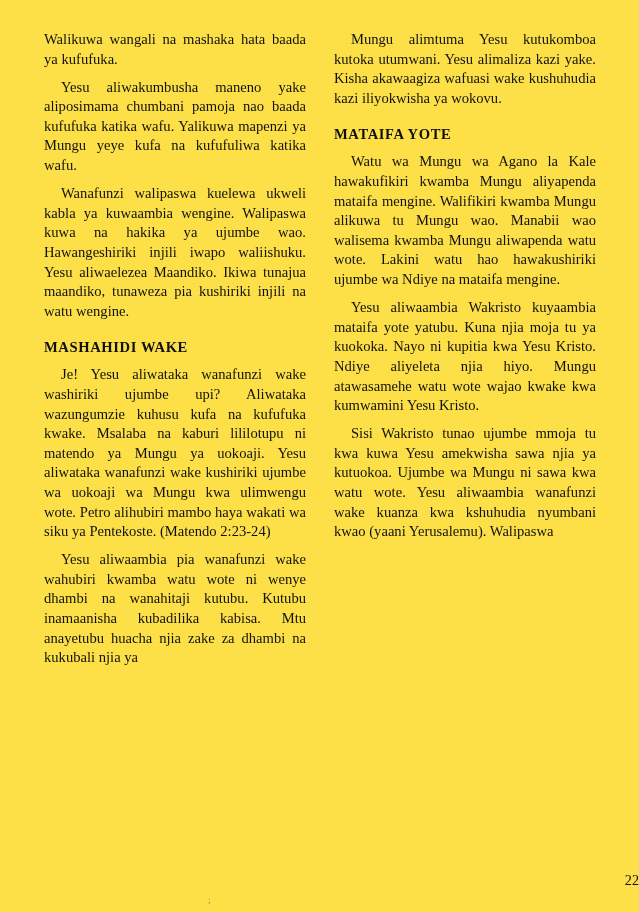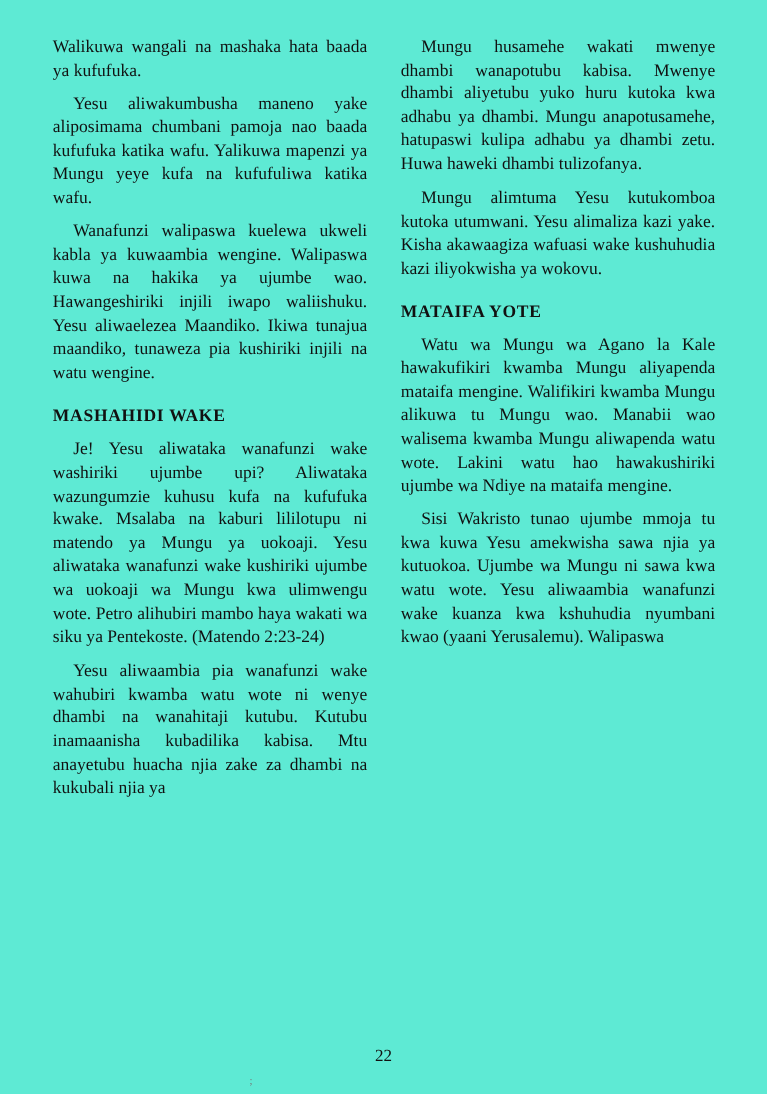--- a/index.html
+++ b/index.html
@@ -4,21 +4,21 @@
 <style>
   html, body {
     margin: 0;
     padding: 0;
     background: #ffffff;
   }
   .page {
     position: relative;
     width: 639px;
     height: 912px;
-    background: #5eead4;
+    background: #fde047;
     font-family: "Liberation Serif", "DejaVu Serif", serif;
     color: #111111;
     overflow: hidden;
   }
   .content {
     position: absolute;
     left: 44px;
     top: 30px;
     width: 552px;
     height: 820px;
@@ -49,21 +49,21 @@
     line-height: 19.6px;
     text-align: left;
     font-weight: bold;
     letter-spacing: 0.6px;
   }
   .page-number {
     position: absolute;
     left: 0;
     right: 0;
     top: 872px;
-    text-align: center;
+    text-align: right;
     font-size: 14.2px;
     font-family: "Liberation Serif", "DejaVu Serif", serif;
   }
   .speck {
     position: absolute;
     left: 208px;
     top: 895px;
     font-size: 9px;
     color: #777;
   }
@@ -78,24 +78,24 @@
     <div class="col">
       <p class="para noindent">Walikuwa wangali na mashaka hata baada ya kufufuka.</p>
       <p class="para">Yesu aliwakumbusha maneno yake aliposimama chumbani pamoja nao baada kufufuka katika wafu. Yalikuwa mapenzi ya Mungu yeye kufa na kufufuliwa katika wafu.</p>
       <p class="para">Wanafunzi walipaswa kuelewa ukweli kabla ya kuwaambia wengine. Walipaswa kuwa na hakika ya ujumbe wao. Hawangeshiriki injili iwapo waliishuku. Yesu aliwaelezea Maandiko. Ikiwa tunajua maandiko, tunaweza pia kushiriki injili na watu wengine.</p>
       <h2 class="heading">MASHAHIDI WAKE</h2>
       <p class="para">Je! Yesu aliwataka wanafunzi wake washiriki ujumbe upi? Aliwataka wazungumzie kuhusu kufa na kufufuka kwake. Msalaba na kaburi lililotupu ni matendo ya Mungu ya uokoaji. Yesu aliwataka wanafunzi wake kushiriki ujumbe wa uokoaji wa Mungu kwa ulimwengu wote. Petro alihubiri mambo haya wakati wa siku ya Pentekoste. (Matendo 2:23-24)</p>
       <p class="para">Yesu aliwaambia pia wanafunzi wake wahubiri kwamba watu wote ni wenye dhambi na wanahitaji kutubu. Kutubu inamaanisha kubadilika kabisa. Mtu anayetubu huacha njia zake za dhambi na kukubali njia ya</p>
     </div>
 
     <div class="col">
-      <p class="para">Mungu husamehe wakati mwenye dhambi wanapotubu kabisa. Mwenye dhambi aliyetubu yuko huru kutoka kwa adhabu ya dhambi. Mungu anapotusamehe, hatupaswi kulipa adhabu ya dhambi zetu. Huwa haweki dhambi tulizofanya.</p>
       <p class="para">Mungu alimtuma Yesu kutukomboa kutoka utumwani. Yesu alimaliza kazi yake. Kisha akawaagiza wafuasi wake kushuhudia kazi iliyokwisha ya wokovu.</p>
       <h2 class="heading">MATAIFA  YOTE</h2>
       <p class="para">Watu wa Mungu wa Agano la Kale hawakufikiri kwamba Mungu aliyapenda mataifa mengine. Walifikiri kwamba Mungu alikuwa tu Mungu wao. Manabii wao walisema kwamba Mungu aliwapenda watu wote. Lakini watu hao hawakushiriki ujumbe wa Ndiye na mataifa mengine.</p>
+      <p class="para">Yesu aliwaambia Wakristo kuyaambia mataifa yote yatubu. Kuna njia moja tu ya kuokoka. Nayo ni kupitia kwa Yesu Kristo. Ndiye aliyeleta njia hiyo. Mungu atawasamehe watu wote wajao kwake kwa kumwamini Yesu Kristo.</p>
       <p class="para">Sisi Wakristo tunao ujumbe mmoja tu kwa kuwa Yesu amekwisha sawa njia ya kutuokoa. Ujumbe wa Mungu ni sawa kwa watu wote. Yesu aliwaambia wanafunzi wake kuanza kwa kshuhudia nyumbani kwao (yaani Yerusalemu). Walipaswa</p>
     </div>
 
   </div>
 
   <div class="page-number">22</div>
   <div class="speck">;</div>
 
 </div>
 

